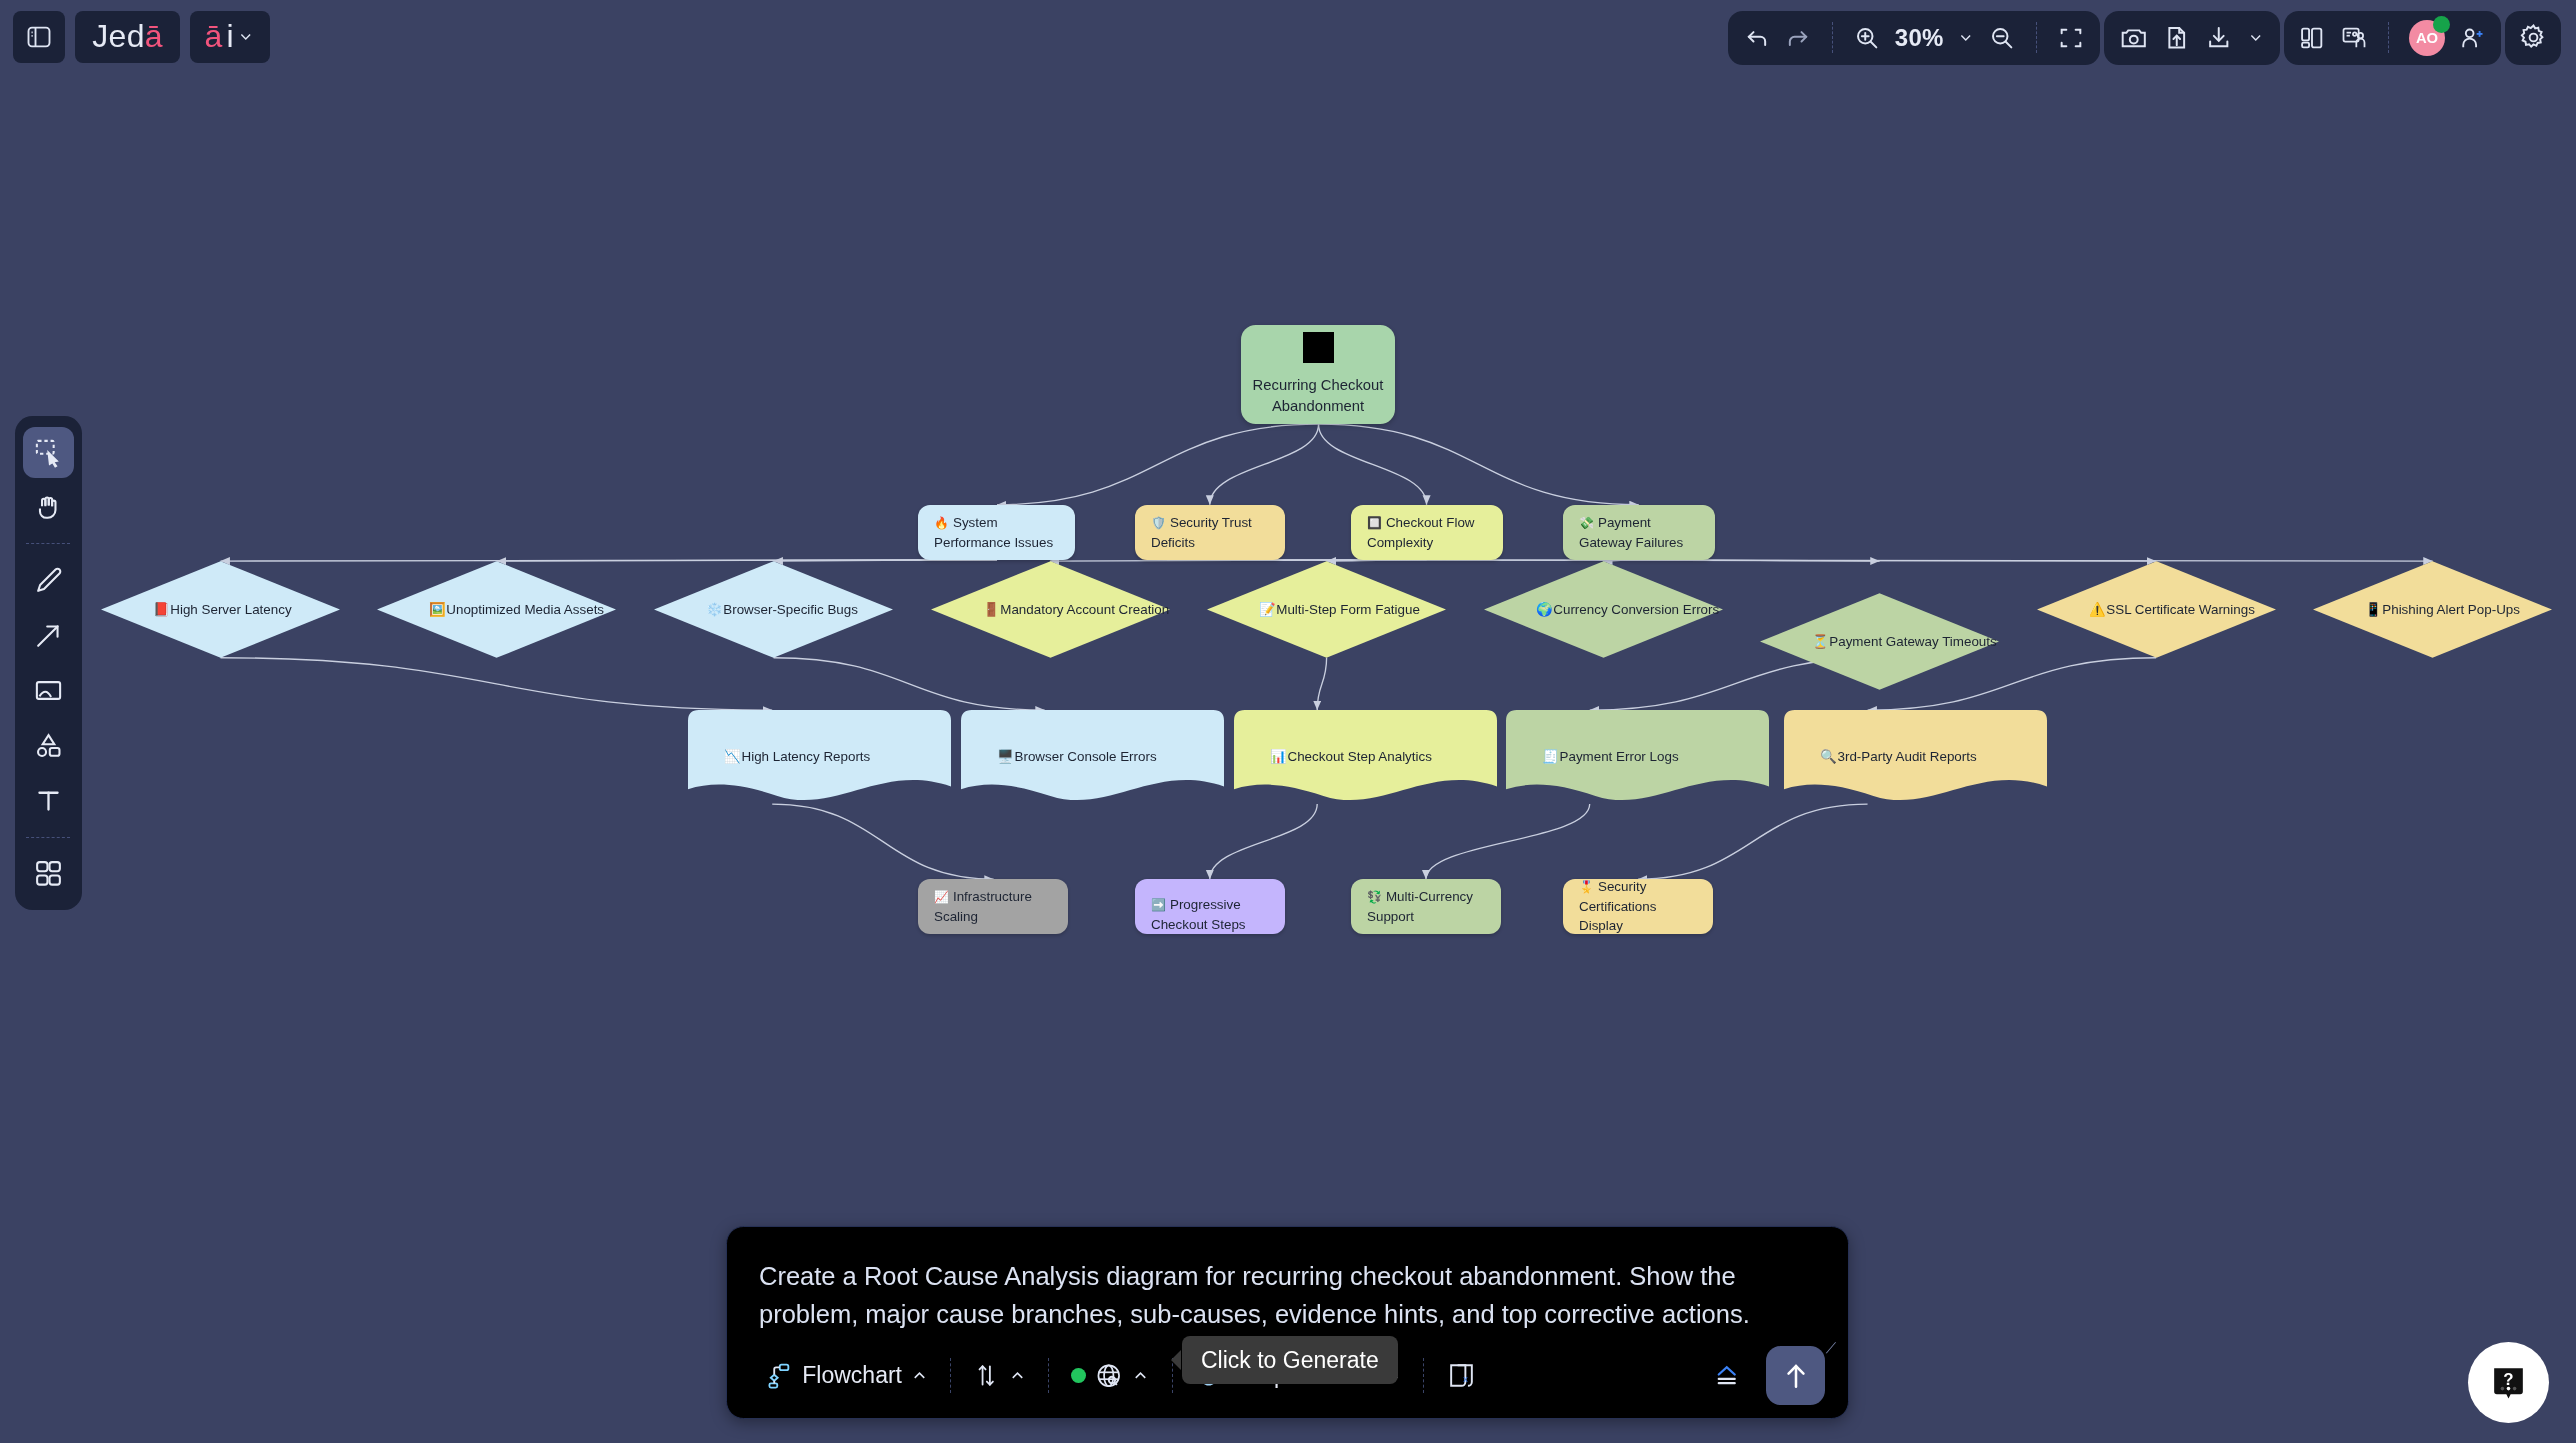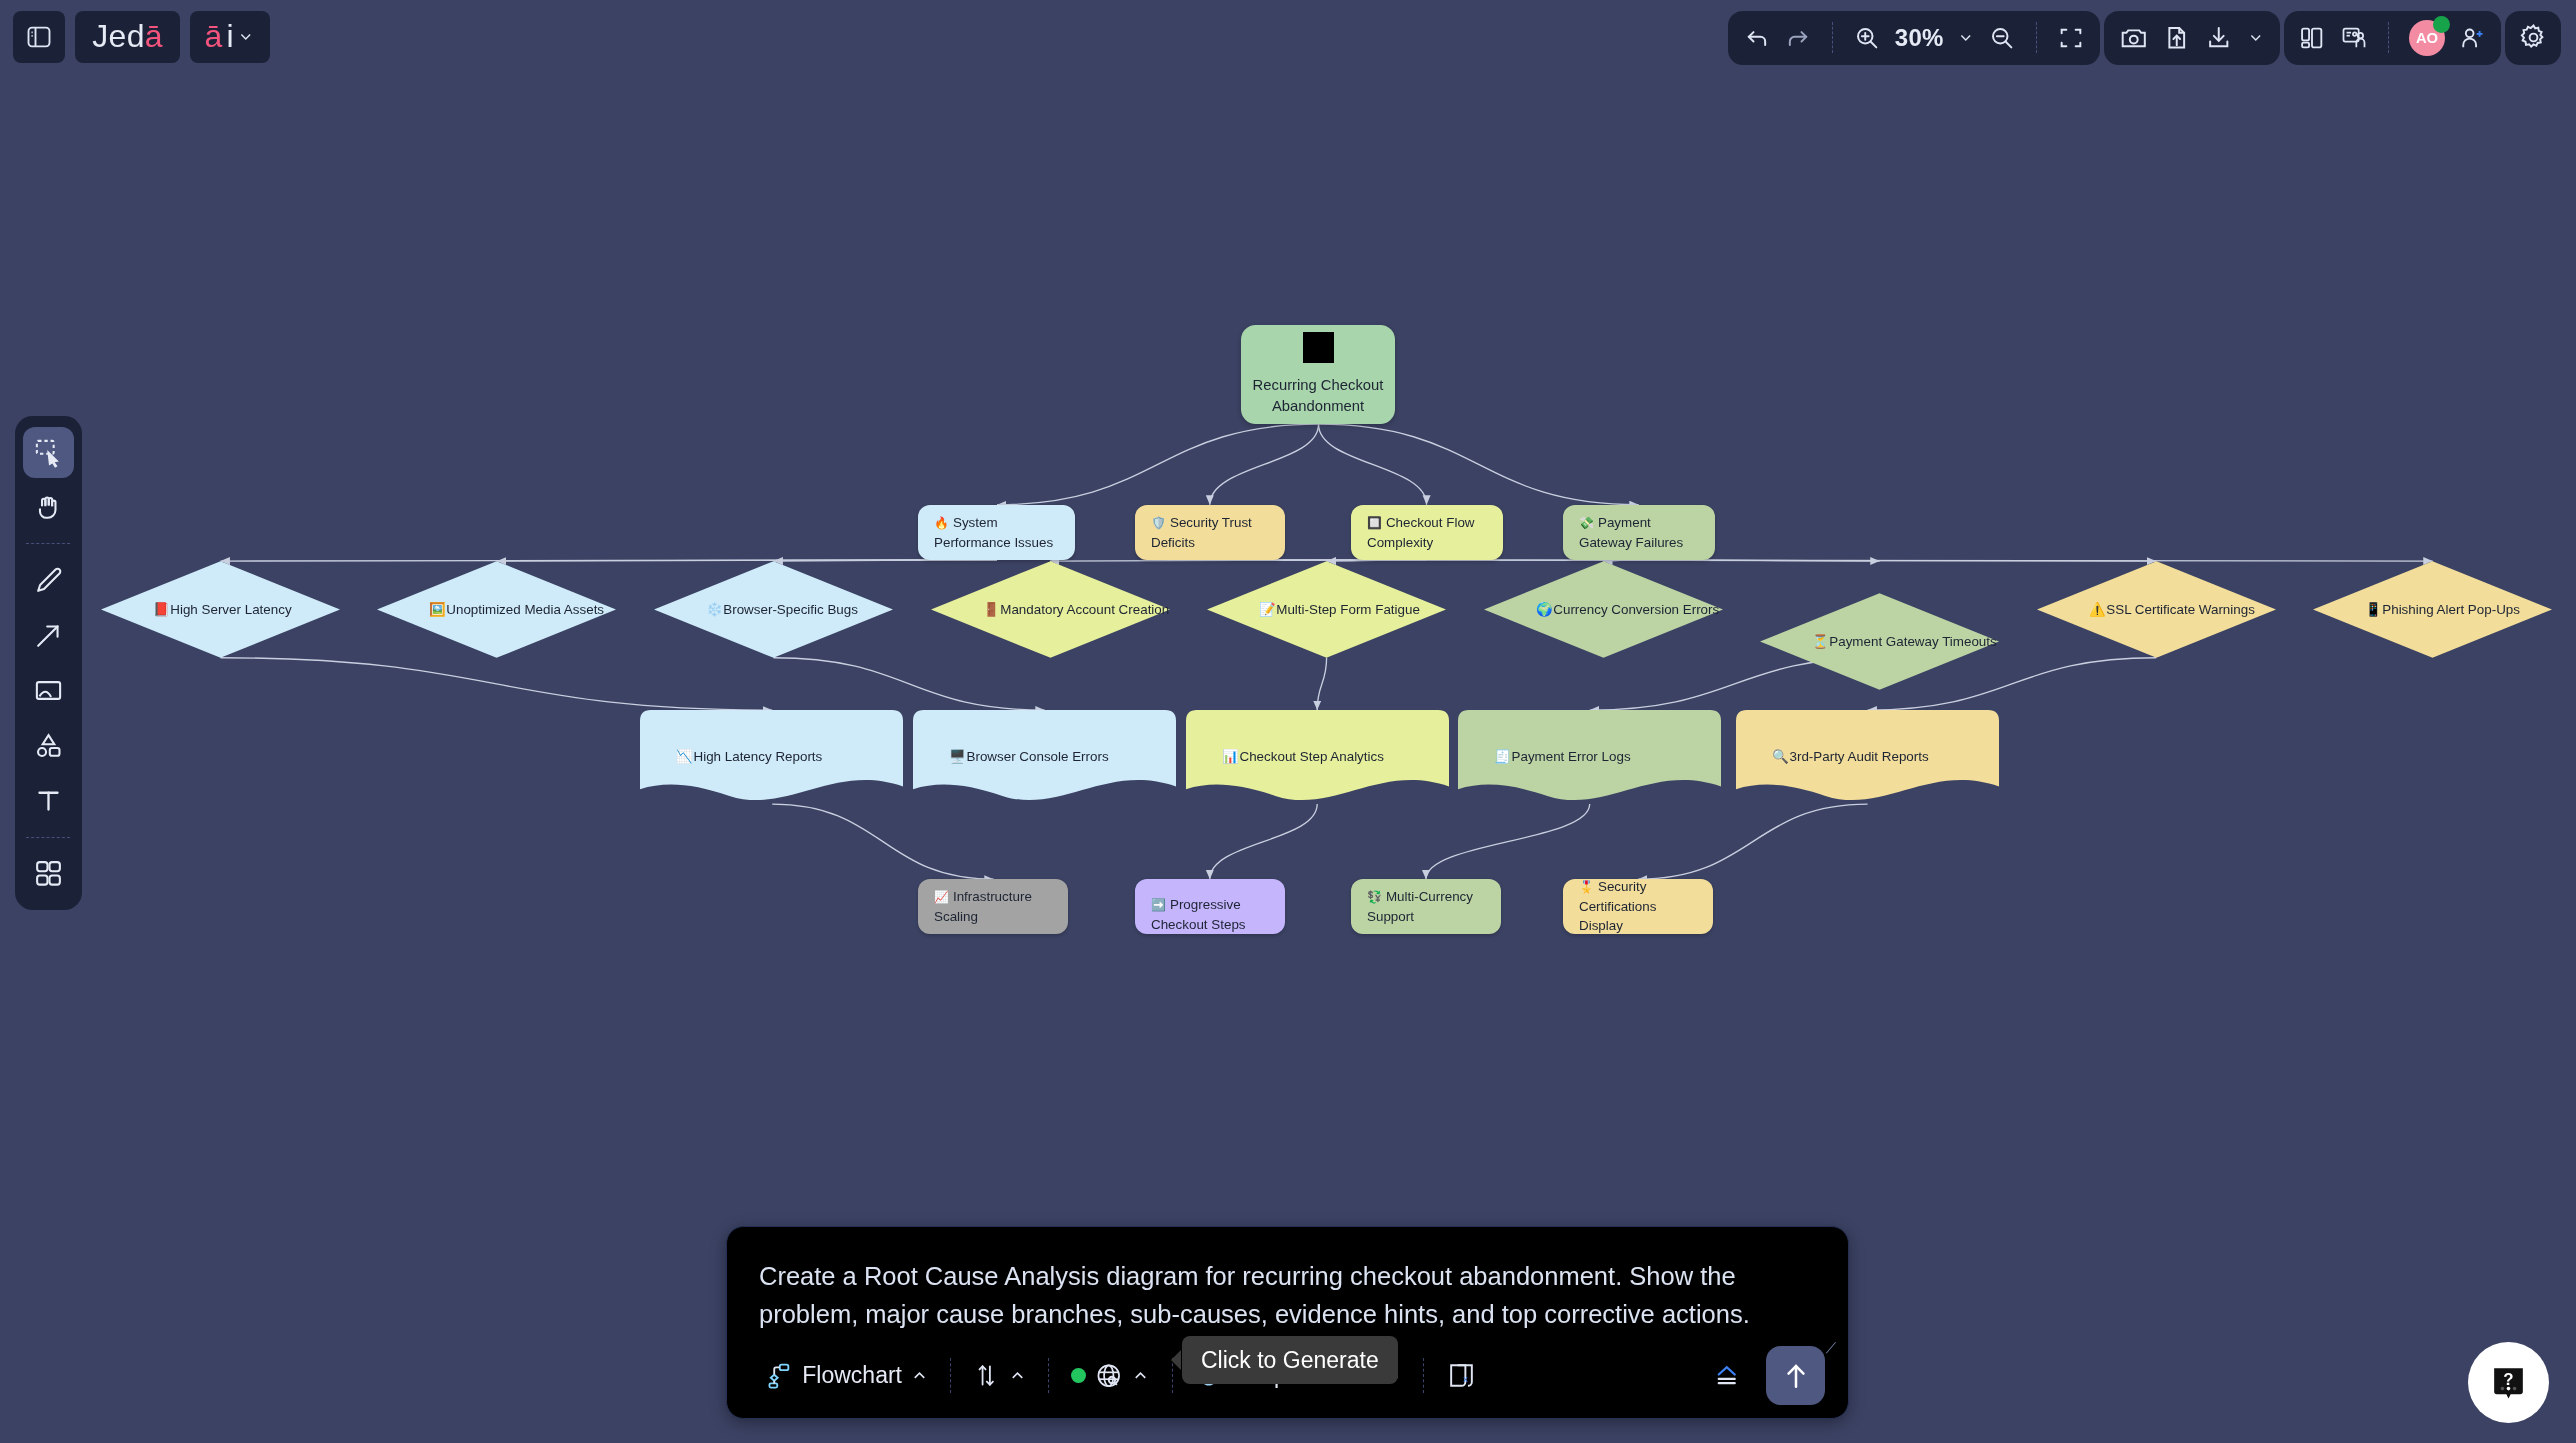--- a/index.html
+++ b/index.html
@@ -61,21 +61,21 @@
   }
   .root-glyph { width: 31px; height: 31px; background: #000; margin-bottom: 12px; }
   .root-text { font-size: 14.8px; color: #1d2433; text-align: center; line-height: 1.4; }
 
   .diamond-wrap { position: absolute; }
   .diamond-shape { position: absolute; inset: 0; }
   .diamond-text {
     position: absolute; inset: 0; display: flex; align-items: center; justify-content: flex-start;
     font-size: 13.4px; color: #1d2433; line-height: 1.45; padding-left: 22%;
   }
-  .doc-wrap { position: absolute; }
+  .doc-wrap { position: absolute; margin-left: 48px; }
   .doc-text {
     position: absolute; inset: 0; display: flex; align-items: center; justify-content: flex-start;
     font-size: 13.4px; color: #1d2433; line-height: 1.45; padding-left: 14%;
   }
 
   
   .prompt-panel {
     position: absolute; left: 726px; top: 1226px; width: 1123px; background: #000000;
     border-radius: 17.5px 17.5px 17.5px 17.5px; z-index: 35; box-shadow: 0 4px 14.8px rgba(0,0,0,.35);
     border: 0.7px solid #263054;

